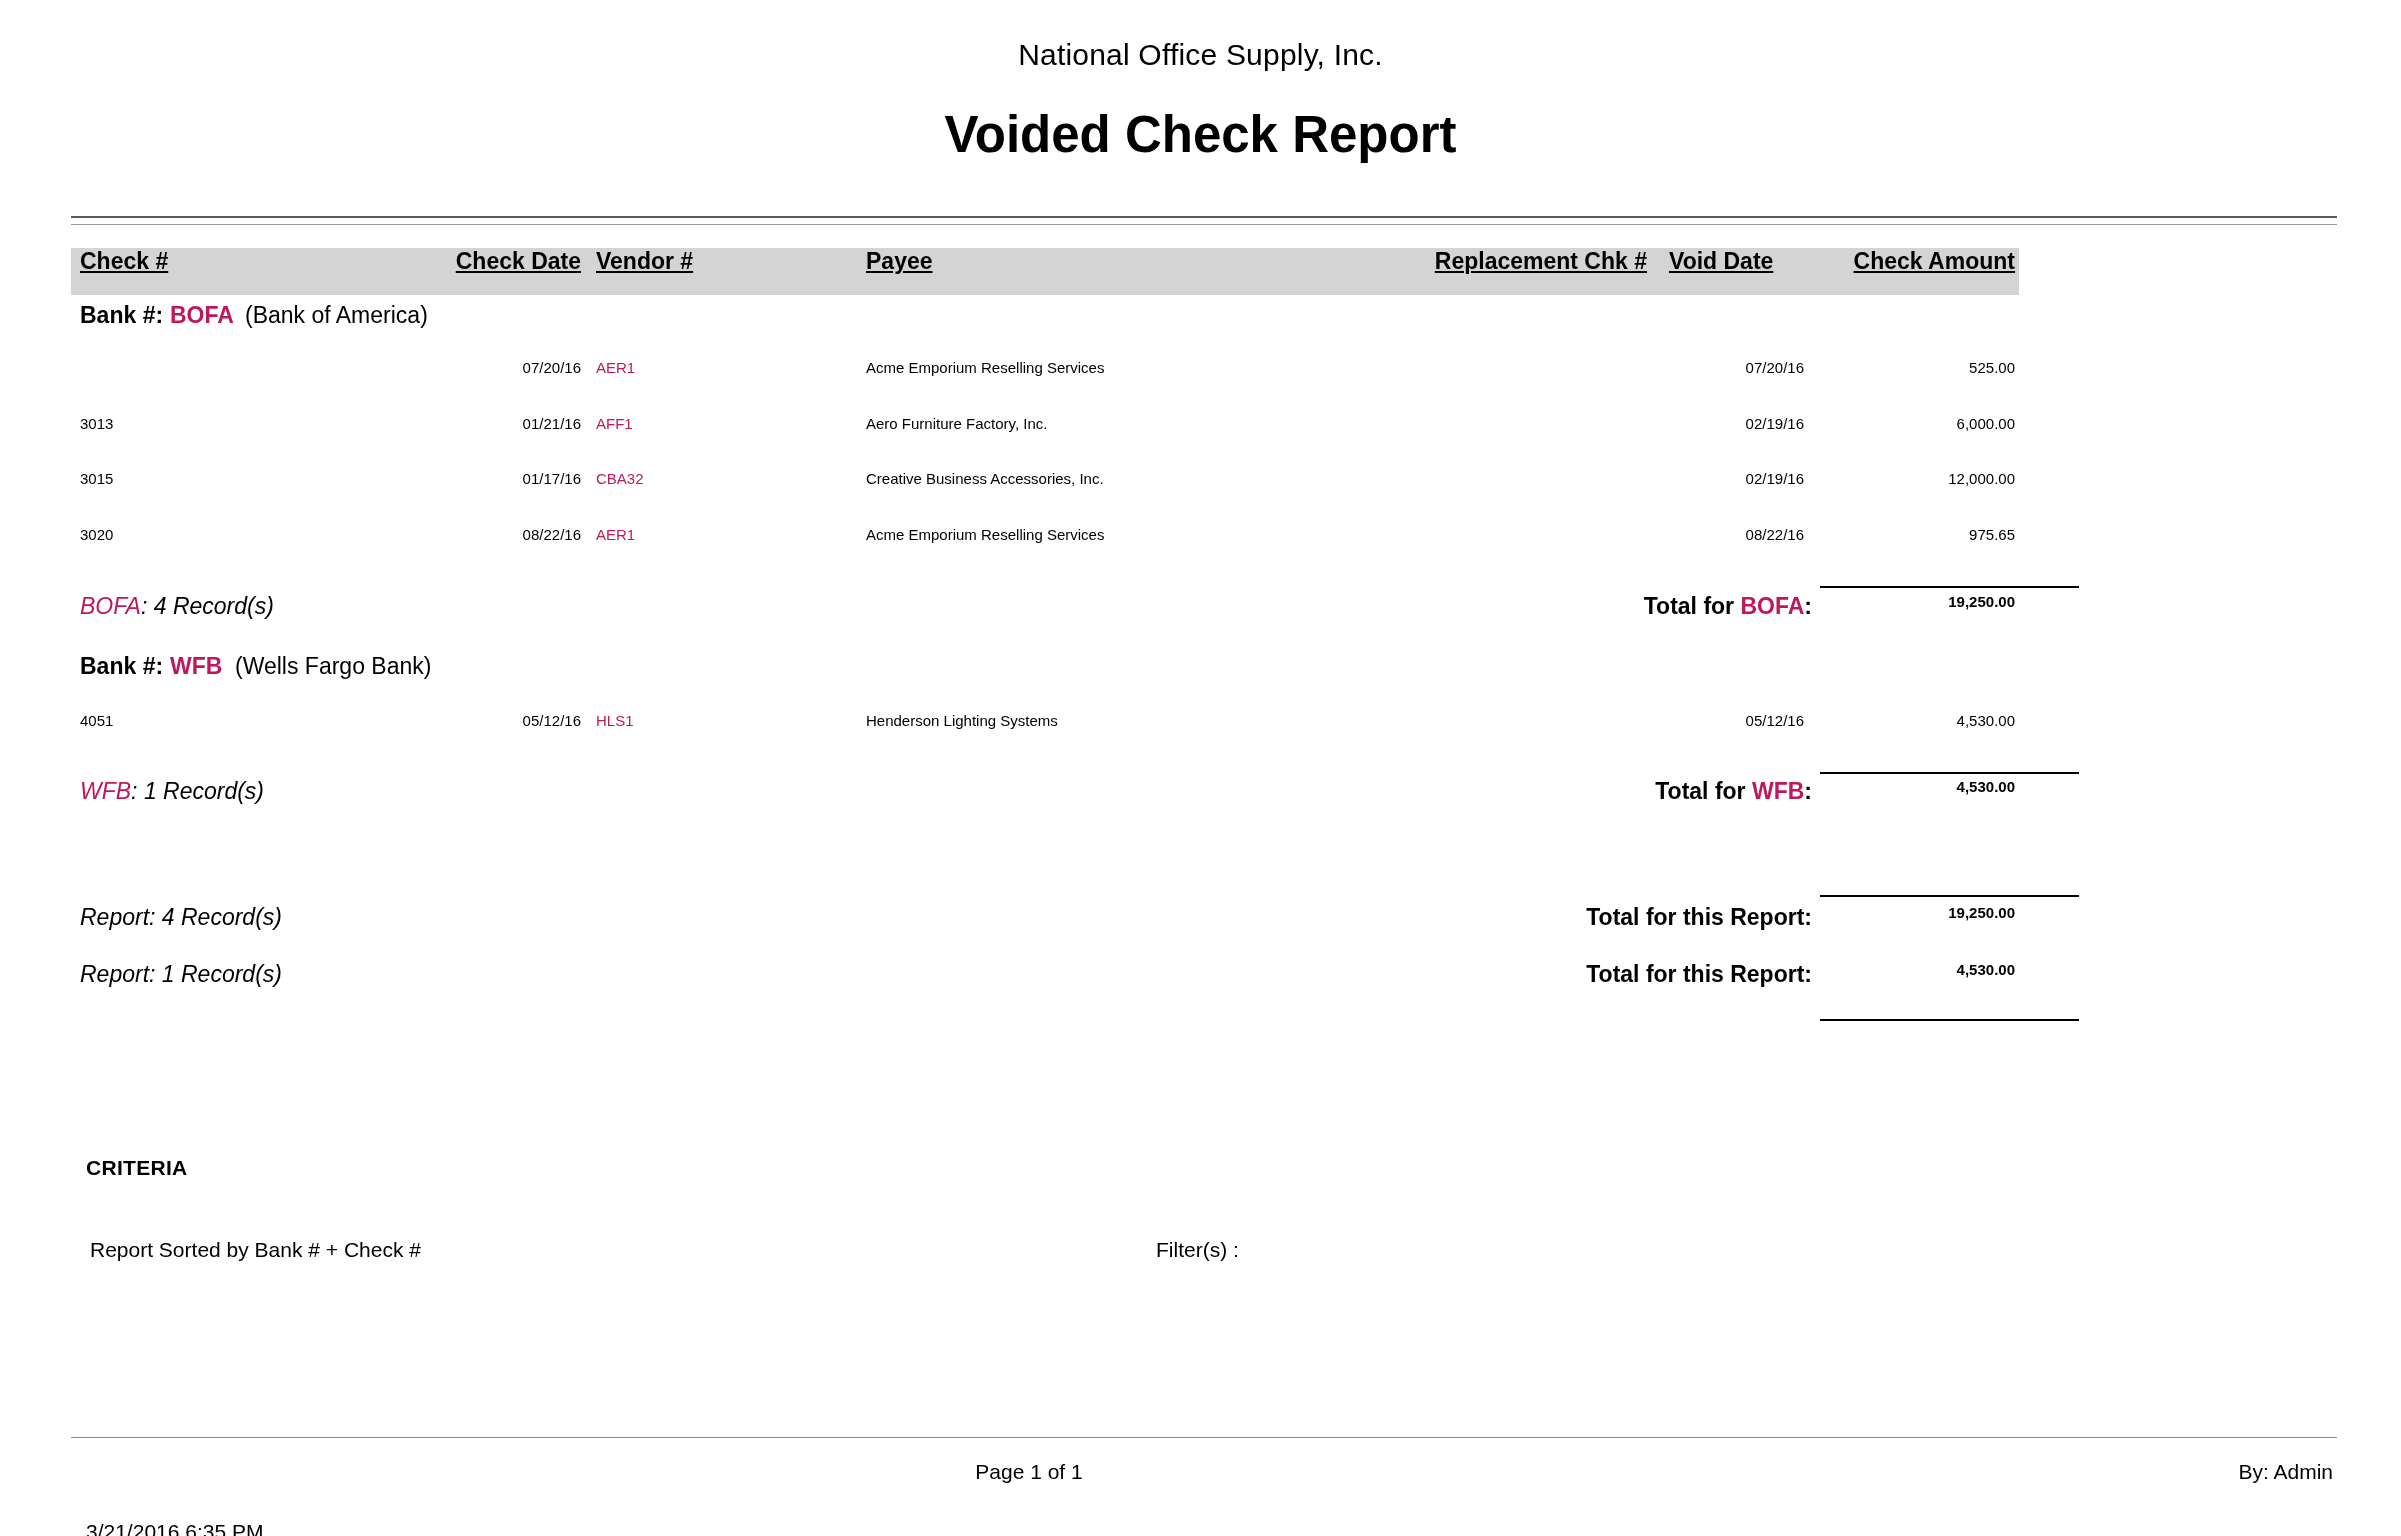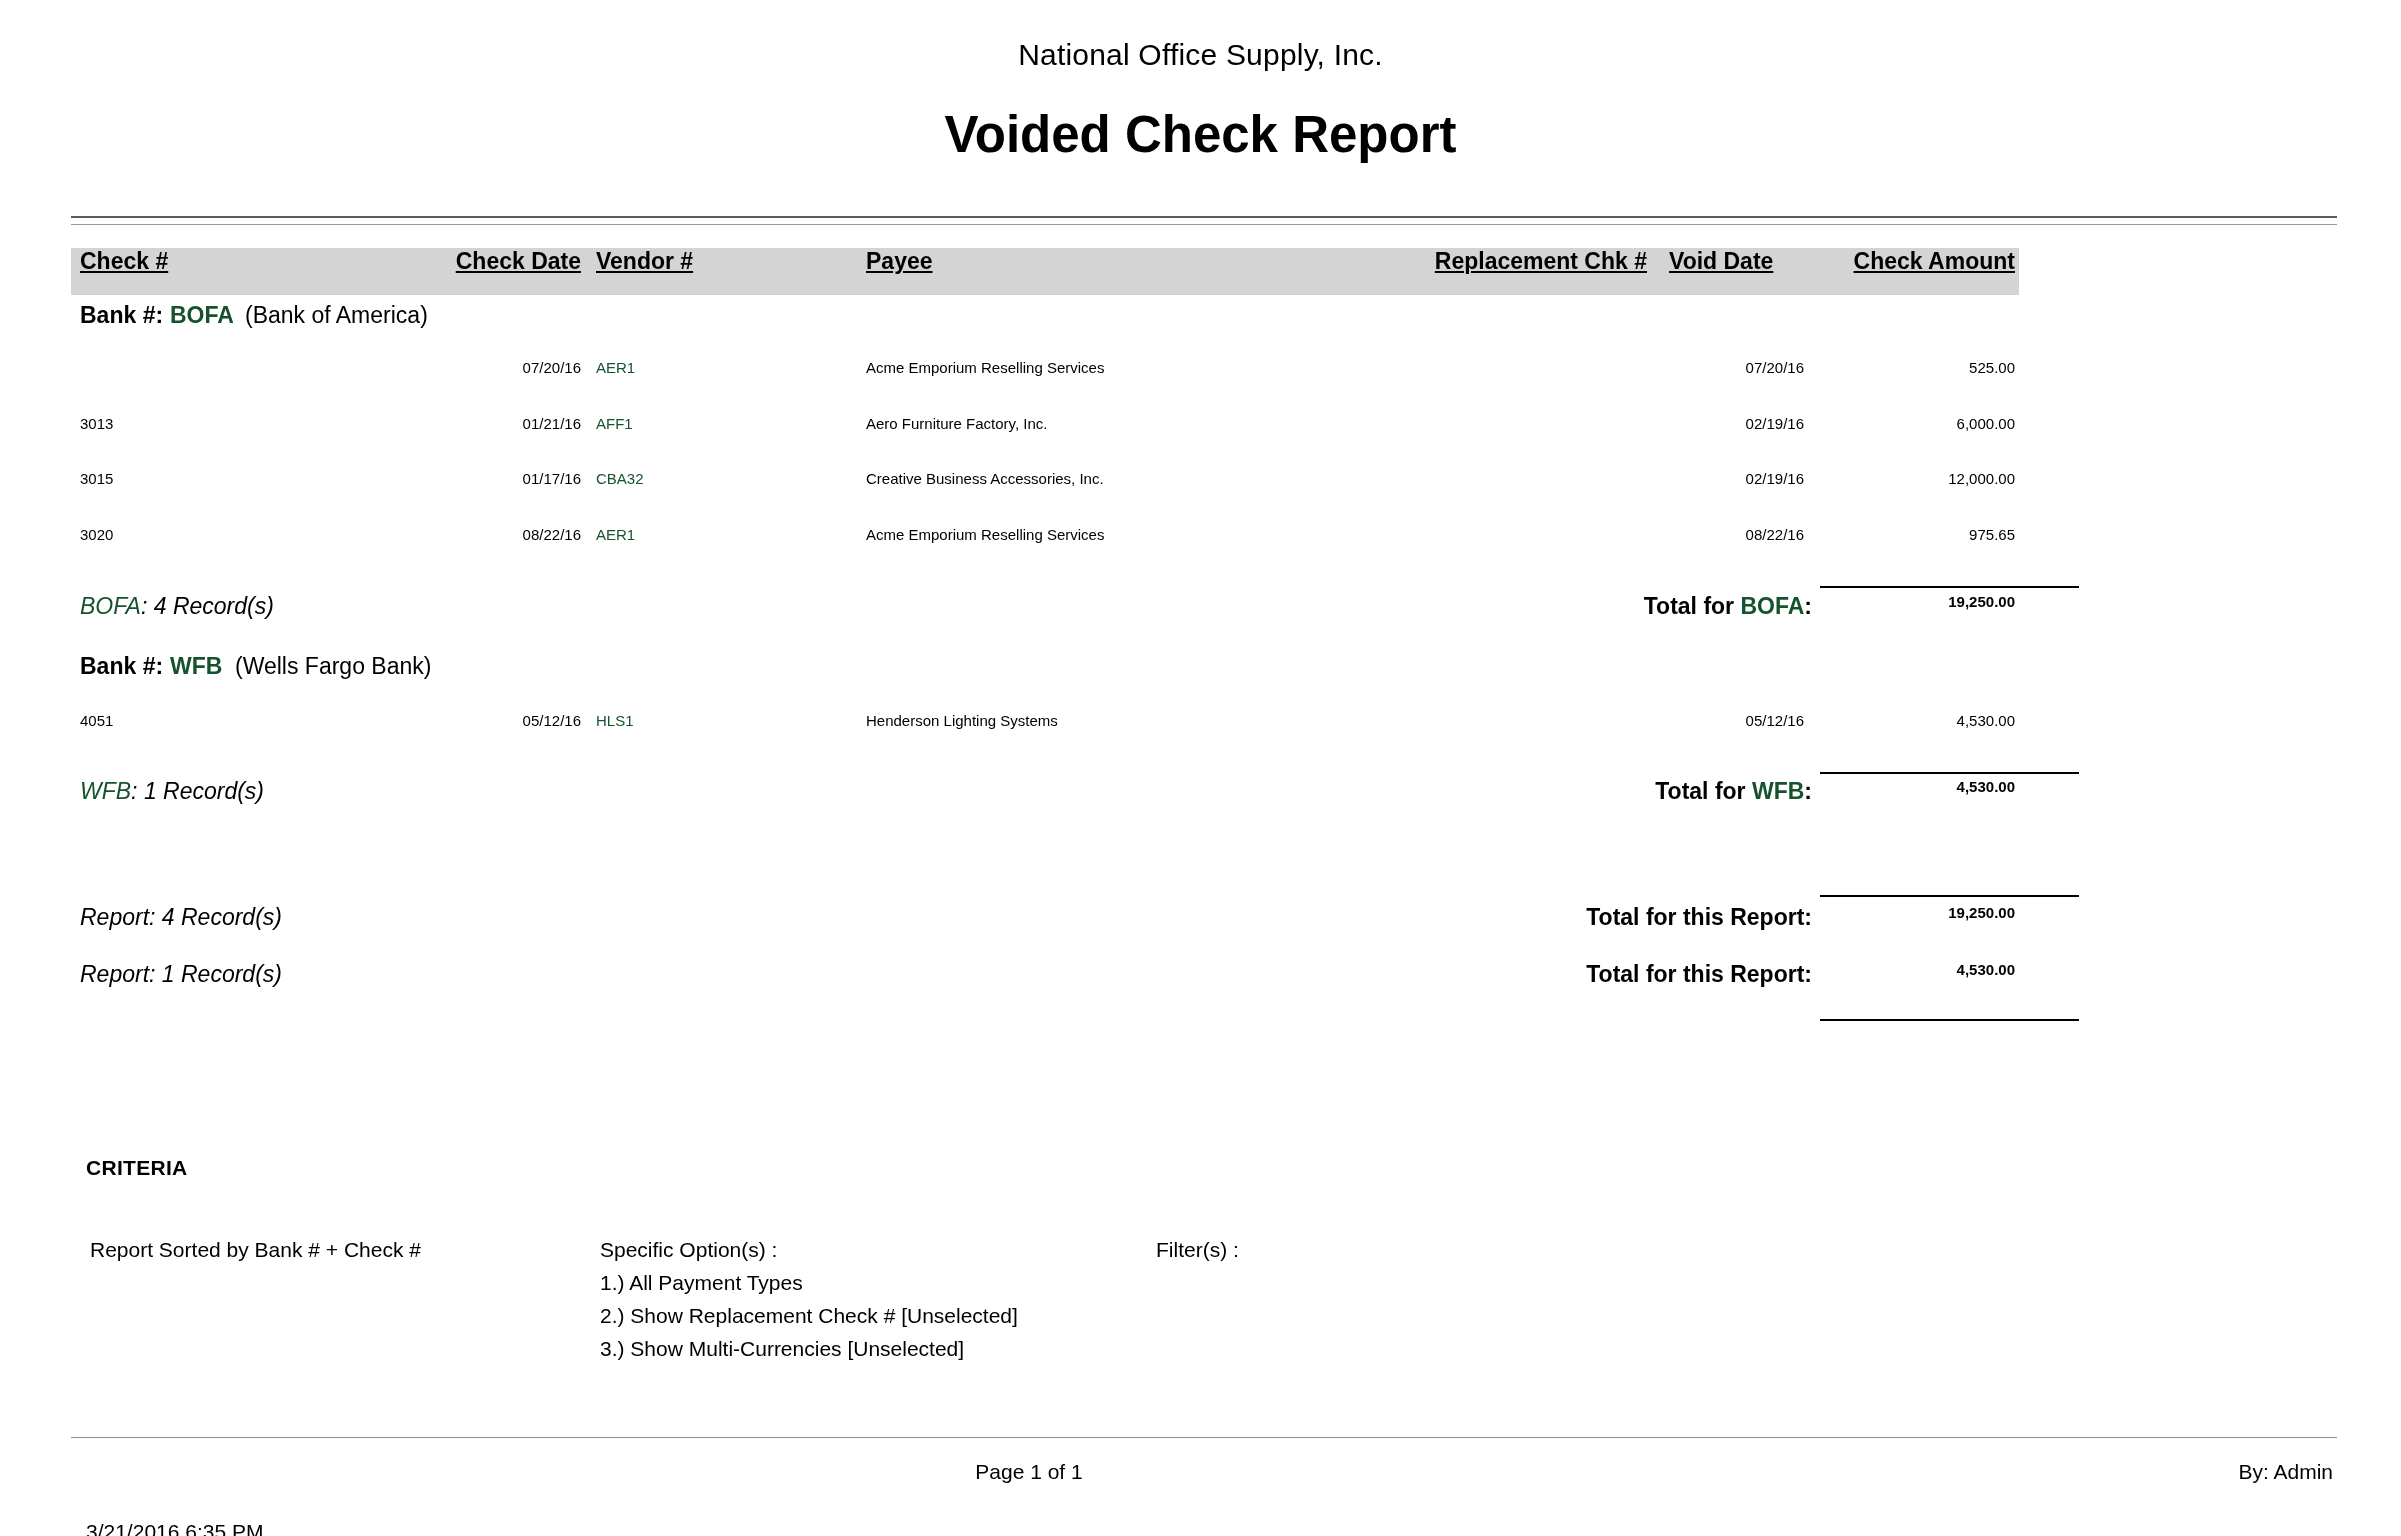--- a/index.html
+++ b/index.html
@@ -93,21 +93,21 @@
   .c-amount  { left: 1749px; width: 195px; text-align: right; }
 
   .hdr.c-check  { left: 9px; }
   .hdr.c-date   { left: 360px; width: 150px; text-align: right;}
   .hdr.c-vendor { left: 525px; }
   .hdr.c-payee  { left: 795px; }
   .hdr.c-repl   { left: 1328px; width: 248px; text-align: right;}
   .hdr.c-void   { left: 1598px; width: 135px; text-align: left;}
   .hdr.c-amount { left: 1749px; width: 195px; text-align: right;}
 
-  .blue { color: #14532d; }
+  .blue { color: #be185d; }
   .bold { font-weight: bold; }
 
   .bank-line .cell { font-size: 23px; font-weight: bold; }
   .subtotal-label {
     position: absolute;
     left: 1276px;
     width: 465px;
     text-align: right;
     font-size: 23px;
     font-weight: bold;
@@ -292,26 +292,20 @@
     </div>
 
     <div class="amt-underline" style="top:771px;"></div>
 
   </div>
 
   <div class="criteria-title">CRITERIA</div>
 
   <div class="criteria-col1">Report Sorted by Bank # + Check #</div>
 
-  <div class="criteria-col2">
-    <div>Specific Option(s) :</div>
-    <div>1.) All Payment Types</div>
-    <div>2.) Show Replacement Check # [Unselected]</div>
-    <div>3.) Show Multi-Currencies [Unselected]</div>
-  </div>
 
   <div class="criteria-col3">Filter(s) :</div>
 
   <div class="rule-bottom"></div>
   <div class="footer-left">3/21/2016 6:35 PM</div>
   <div class="footer-center">Page 1 of 1</div>
   <div class="footer-right">By: Admin</div>
 
 </div>
 

